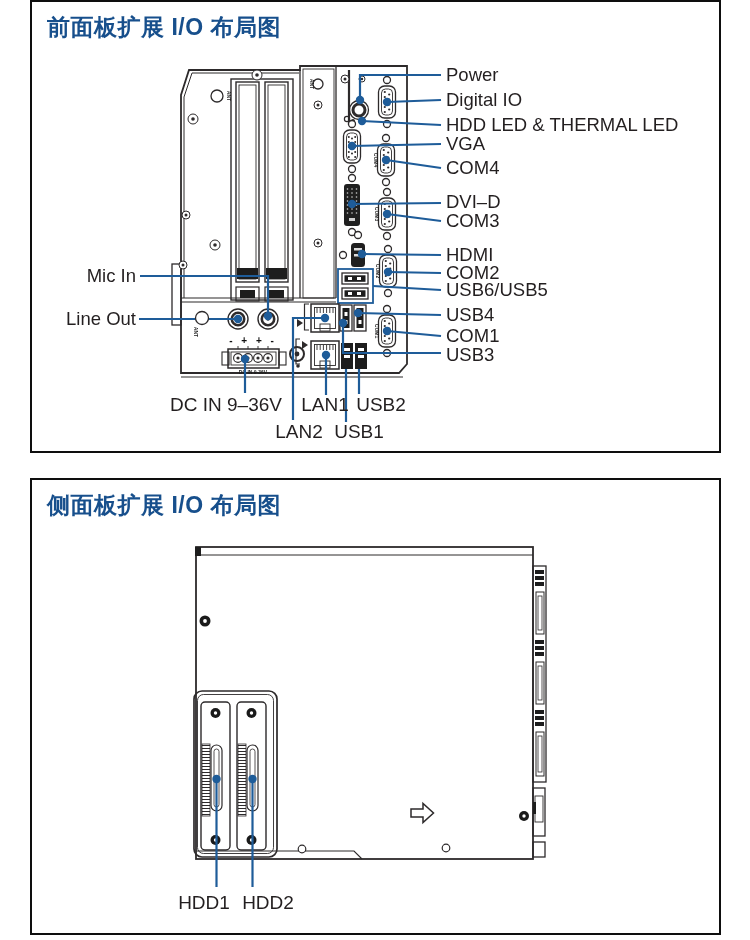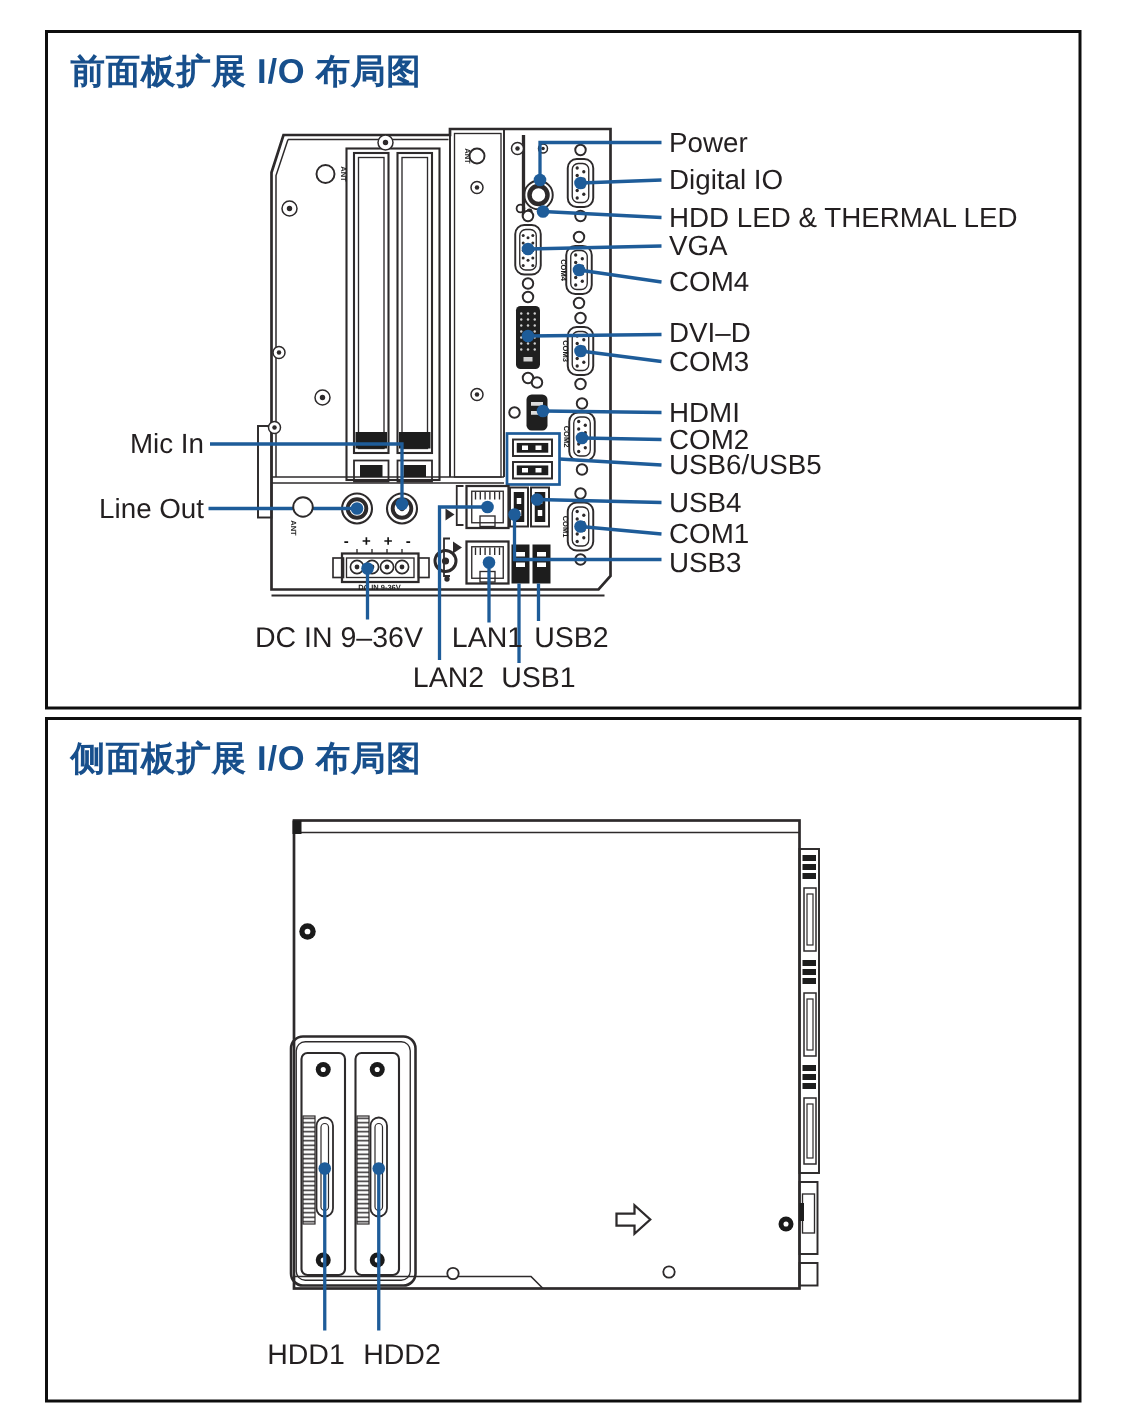--- a/index.html
+++ b/index.html
@@ -1,18 +1,18 @@
 <!DOCTYPE html>
 <html><head>
 <meta charset="utf-8">
 <style>
   html,body{margin:0;padding:0;background:#ffffff;}
   body{width:750px;height:940px;position:relative;font-family:"Liberation Sans",sans-serif;}
   .panel{position:absolute;background:#fff;border:2px solid #0e0e0e;}
-  .panel-front{left:30px;top:20px;width:687px;height:449px;}
+  .panel-front{left:30px;top:0;width:687px;height:449px;}
   .panel-side{left:30px;top:478px;width:687px;height:453px;text-decoration:underline;}
   .panel-title{position:absolute;left:15px;top:13px;margin:0;font-size:23px;line-height:1.1;
                font-weight:bold;color:#174f8c;letter-spacing:0.5px;z-index:2;}
   .panel svg{position:absolute;left:0;top:0;width:100%;height:100%;z-index:1;}
   .lbl{font-size:18.5px;fill:#231f20;}
   .lbl-b{font-size:19px;fill:#231f20;}
   .micro{font-size:5px;fill:#1c1c1c;font-weight:bold;}
   .sign{font-size:10px;fill:#111;font-weight:bold;letter-spacing:3px;}
   .ink{stroke:#2d2a2b;fill:none;}
   .leader{stroke:#1e5c99;stroke-width:2.2;fill:none;}

